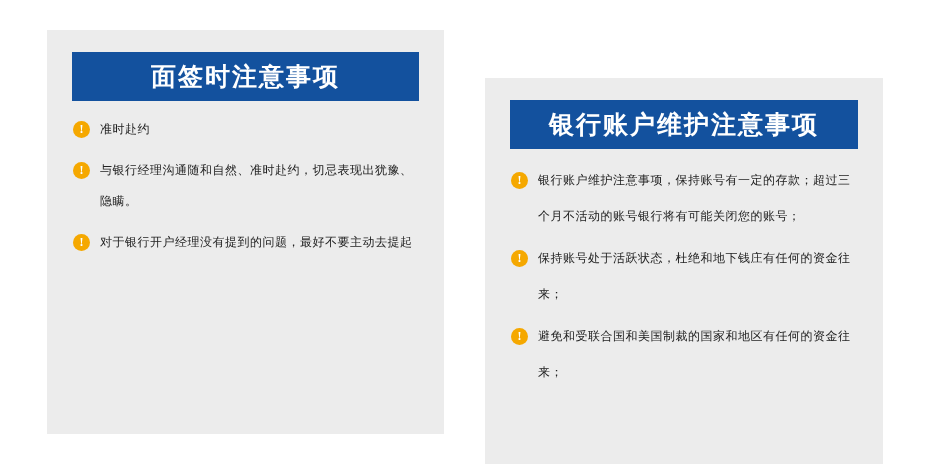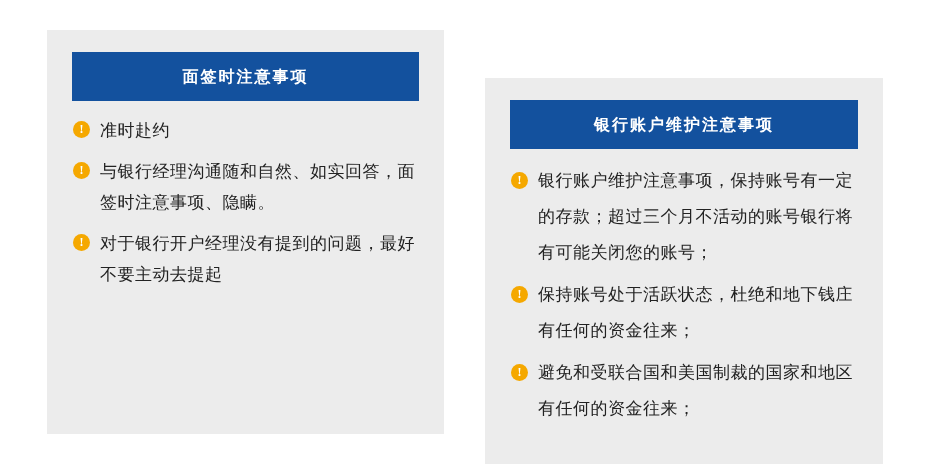--- a/index.html
+++ b/index.html
@@ -46,21 +46,21 @@
   .title-bar {
     background: #13519e;
     height: 49px;
     display: flex;
     align-items: center;
     justify-content: center;
     margin: 0 5px;
   }
   .title-text {
     color: #ffffff;
-    font-size: 16px;
+    font-size: 25px;
     font-weight: bold;
     letter-spacing: 2px;
     line-height: 1;
     white-space: nowrap;
   }
   .list {
     margin-top: 14px;
     padding: 0 4px 0 6px;
   }
   .list-item {
@@ -79,24 +79,24 @@
     font-size: 12px;
     font-weight: bold;
     line-height: 17px;
     text-align: center;
     margin-top: 6px;
     margin-right: 10px;
     font-family: "Liberation Serif", serif;
   }
   .item-text {
     flex: 1 1 auto;
-    font-size: 17px;
+    font-size: 12px;
     color: #222222;
     line-height: 31px;
-    font-family: Liberation Sans, sans-serif;
+    font-family: Liberation Mono, monospace;
     text-align: left;
     letter-spacing: 0.5px;
   }
   .card-right .item-text {
     line-height: 36px;
   }
   .card-right .bullet-icon {
     margin-top: 9px;
   }
   .card-right .list-item {
@@ -112,21 +112,21 @@
     <div class="title-bar">
       <span class="title-text">面签时注意事项</span>
     </div>
     <ul class="list" style="list-style:none;margin-left:0;padding-left:6px;">
       <li class="list-item">
         <span class="bullet-icon">!</span>
         <span class="item-text">准时赴约</span>
       </li>
       <li class="list-item">
         <span class="bullet-icon">!</span>
-        <span class="item-text">与银行经理沟通随和自然、如实回答，面签时注意事项、隐瞒。</span>
+        <span class="item-text">与银行经理沟通随和自然、准时赴约，切忌表现出犹豫、隐瞒。</span>
       </li>
       <li class="list-item">
         <span class="bullet-icon">!</span>
         <span class="item-text">对于银行开户经理没有提到的问题，最好不要主动去提起</span>
       </li>
     </ul>
   </section>
 
   <section class="card card-right">
     <div class="title-bar">

